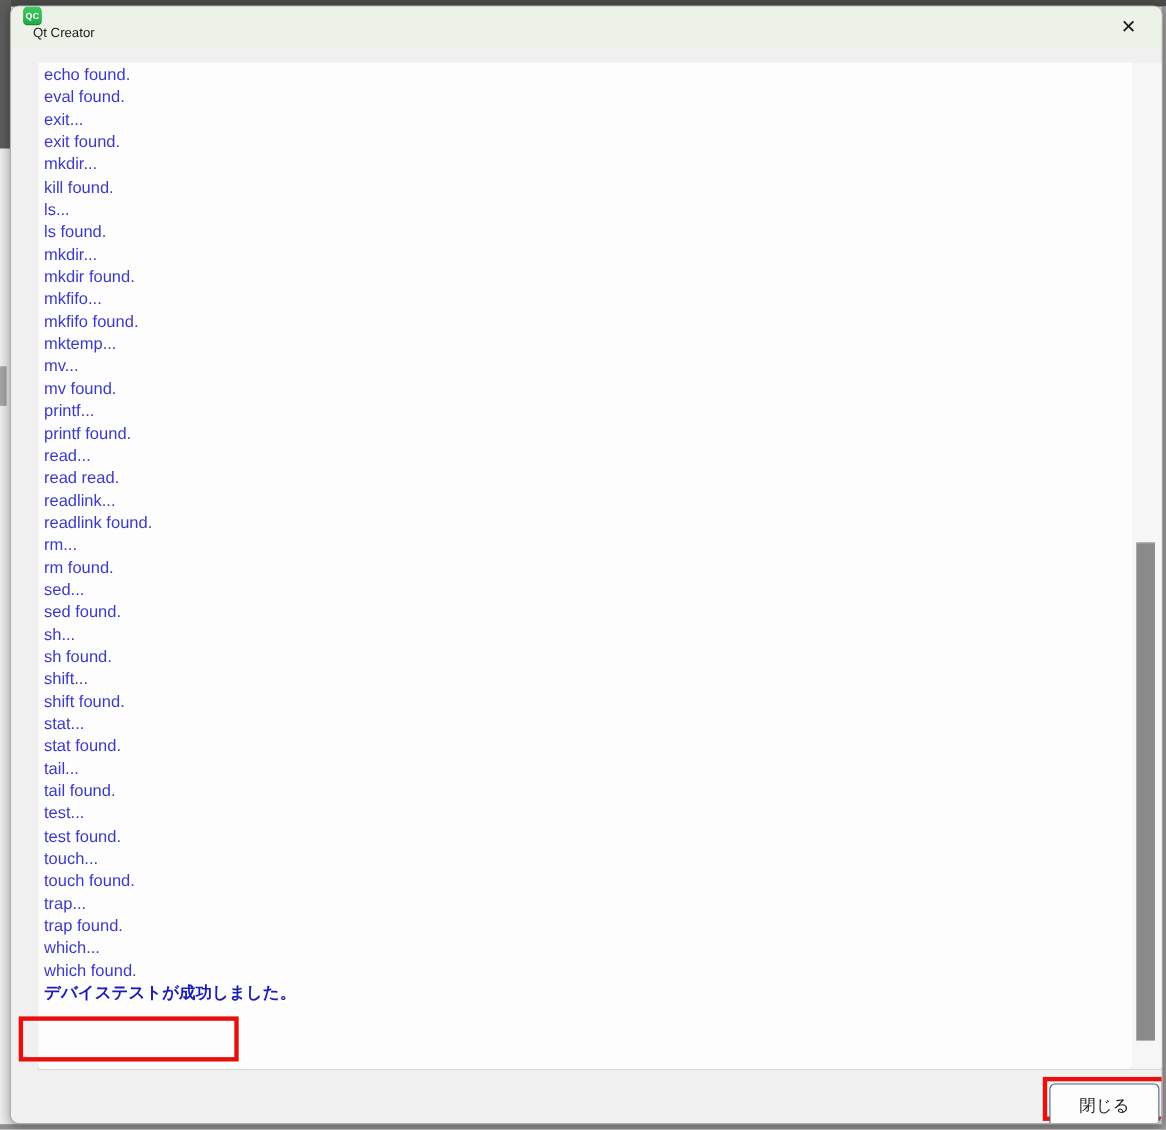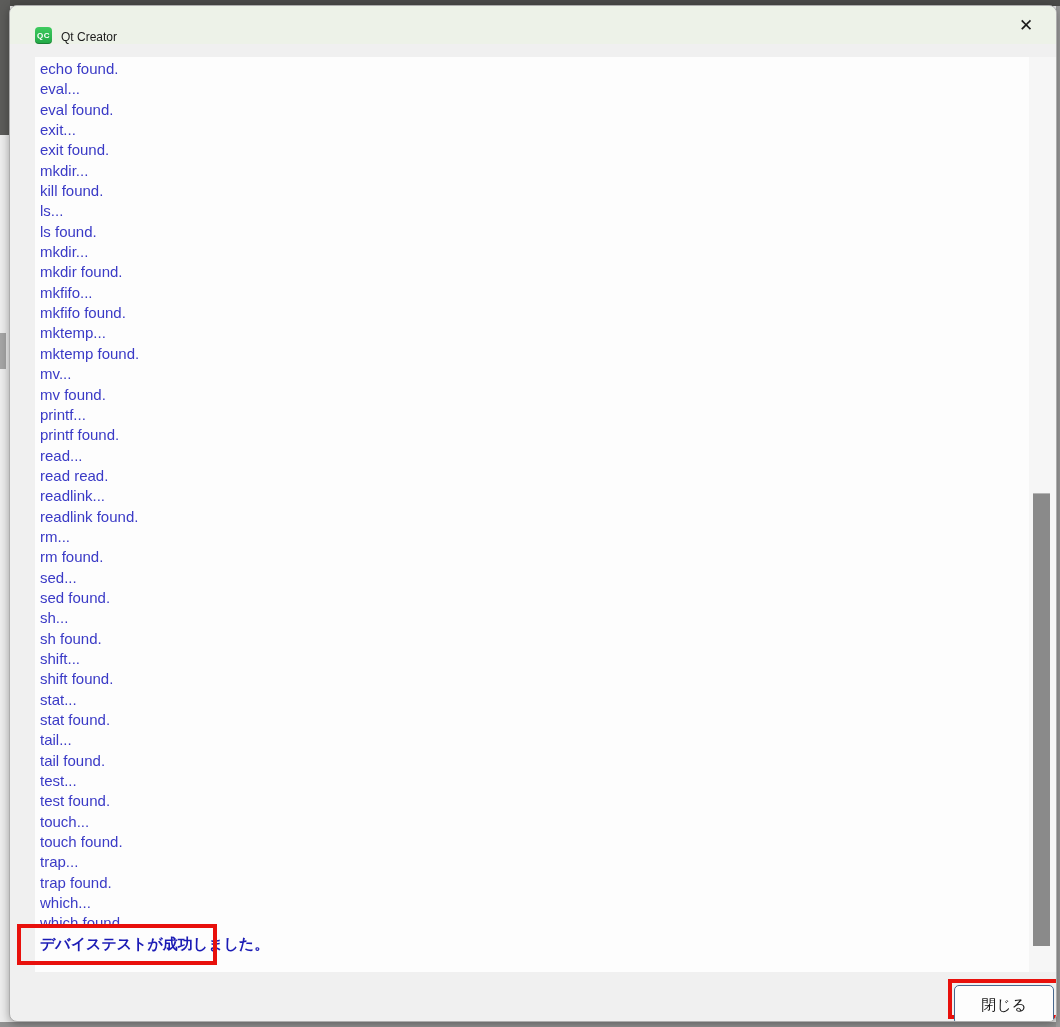--- a/index.html
+++ b/index.html
@@ -26,22 +26,23 @@
     border:1px solid #adadad;
     border-radius:8px;
     box-shadow:0 2px 10px rgba(0,0,0,0.35);
     overflow:hidden;
     z-index:2;
   }
 
   .titlebar {
     position:absolute; left:0; top:0; width:100%; height:38px;
     background:var(--titlebar-bg,#edf2e8);
-    display:flex; align-items:flex-end;
-    padding-left:25px;
+    display:flex; align-items:flex-start;
+    padding-left:11px;
+    flex-direction:column;
   }
   .qc-logo {
     width:17px; height:17px; border-radius:4px;
     background:linear-gradient(var(--logo-green-top,#3ecb5f), var(--logo-green-bottom,#21a845));
     color:#ffffff; font-size:8px; font-weight:bold; letter-spacing:0.4px;
     display:flex; align-items:center; justify-content:center;
     box-shadow:inset 0 -1px 0 rgba(0,0,0,0.25);
   }
   .win-title { margin-left:9px; font-size:12px; color:#1b1b1b; }
   .close-btn {
@@ -118,34 +119,32 @@
   <div class="titlebar">
     <span class="qc-logo">QC</span>
     <span class="win-title">Qt Creator</span>
     <span class="close-btn">✕</span>
   </div>
 
   <div class="scrollarea">
     <div class="textpane">
       <div>
           <div class="log-line">echo found.</div>
-          <div class="log-line">eval...</div>
           <div class="log-line">eval found.</div>
           <div class="log-line">exit...</div>
           <div class="log-line">exit found.</div>
           <div class="log-line">mkdir...</div>
           <div class="log-line">kill found.</div>
           <div class="log-line">ls...</div>
           <div class="log-line">ls found.</div>
           <div class="log-line">mkdir...</div>
           <div class="log-line">mkdir found.</div>
           <div class="log-line">mkfifo...</div>
           <div class="log-line">mkfifo found.</div>
           <div class="log-line">mktemp...</div>
-          <div class="log-line">mktemp found.</div>
           <div class="log-line">mv...</div>
           <div class="log-line">mv found.</div>
           <div class="log-line">printf...</div>
           <div class="log-line">printf found.</div>
           <div class="log-line">read...</div>
           <div class="log-line">read read.</div>
           <div class="log-line">readlink...</div>
           <div class="log-line">readlink found.</div>
           <div class="log-line">rm...</div>
           <div class="log-line">rm found.</div>

